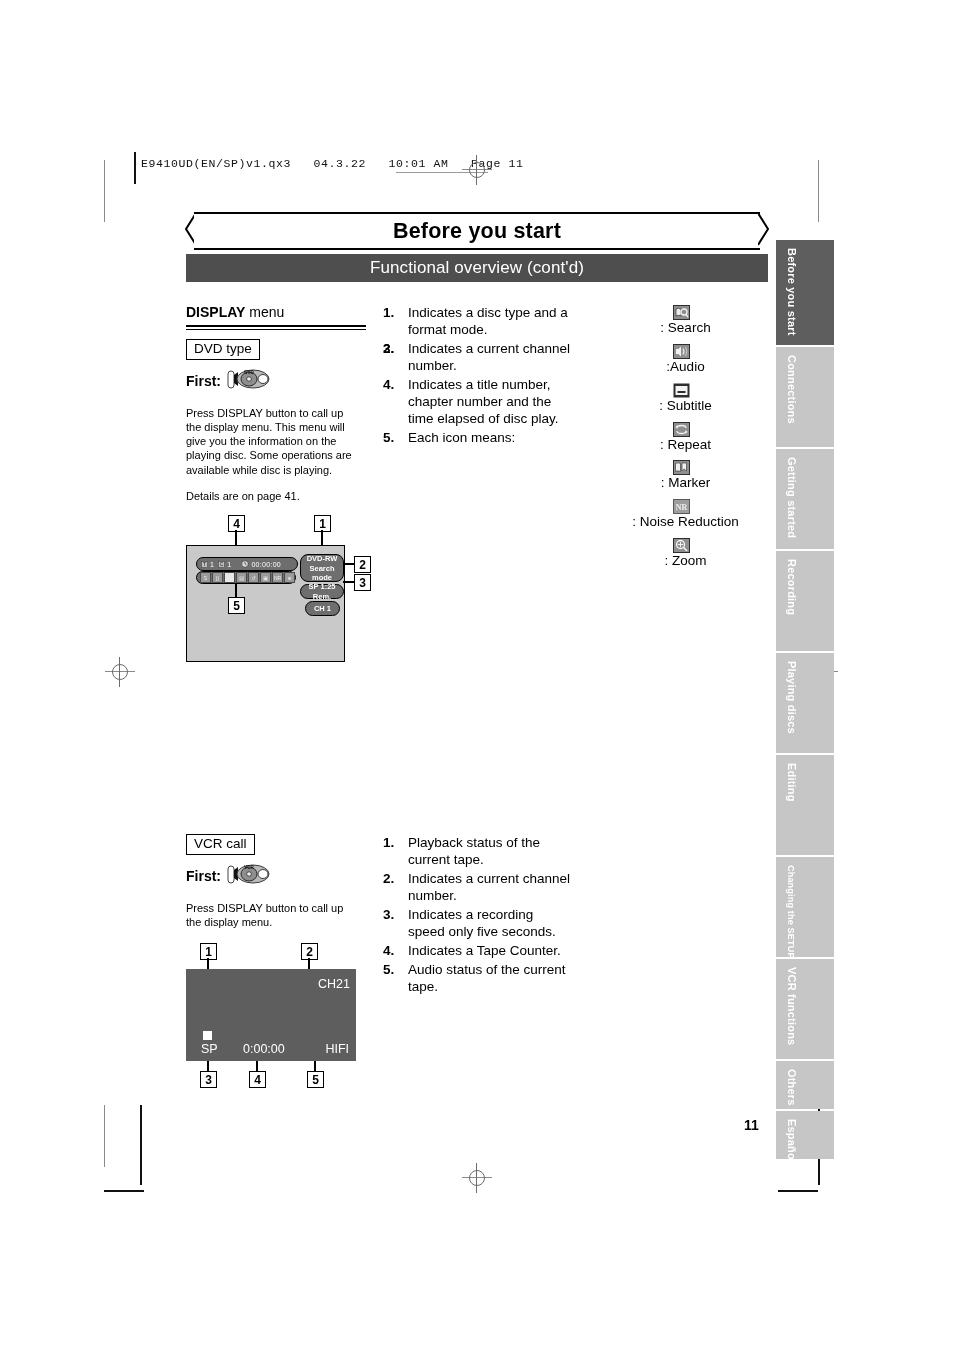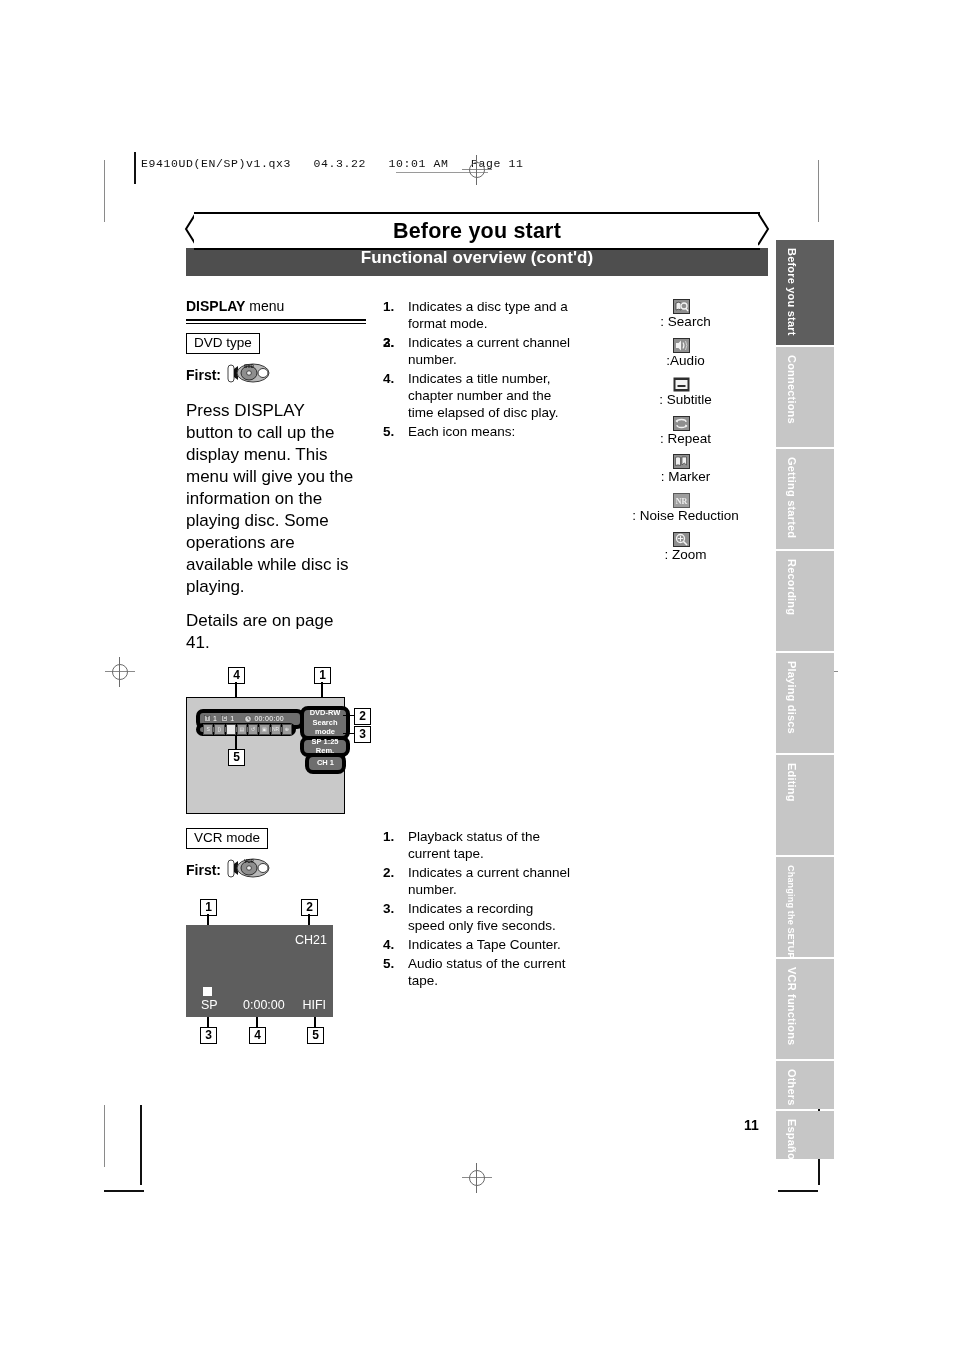--- a/index.html
+++ b/index.html
@@ -66,26 +66,26 @@
     font-size: 21.5px; font-weight: bold; letter-spacing: 0.2px;
   }
   .chapter-banner .cap {
     position: absolute; top: 0; width: 14px; height: 34px;
   }
   .chapter-banner .cap svg { display: block; }
   .chapter-banner .cap-l { left: -4px; }
   .chapter-banner .cap-r { right: -4px; }
 
   .section-bar {
-    margin-top: 2px;
+    margin-top: 8px;
     background: #4e4e4e;
     color: #fff;
     height: 28px;
-    display: flex; align-items: flex-start; justify-content: center;
-    font-size: 17px; font-weight: bold;
+    display: flex; align-items: center; justify-content: center;
+    font-size: 17px; font-weight: normal;
     letter-spacing: 0.1px;
   }
 
   
   .body-cols {
     position: relative;
     margin-top: 22px;
   }
   .col-left  { position: absolute; left: 0px;   top: 0; width: 180px; }
   .col-mid   { position: absolute; left: 197px; top: 0; width: 190px; }
@@ -111,21 +111,21 @@
     font-size: 13.5px;
     line-height: 1.15;
     margin-bottom: 4px;
   }
 
   .first-row { display: flex; align-items: center; gap: 6px; margin: 2px 0 10px 0; }
   .first-label { font-size: 14px; font-weight: bold; }
 
   p.para {
     margin: 0 10px 12px 0;
-    font-size: 17px;
+    font-size: 11px;
     line-height: 1.30;
   }
 
   ol.numlist {
     margin: 0; padding: 0; list-style: none;
   }
   ol.numlist li {
     position: relative;
     padding-left: 25px;
     margin-bottom: 2px;
@@ -168,21 +168,21 @@
     font-weight: bold;
     width: 15px; height: 15px;
     display: flex; align-items: center; justify-content: center;
     line-height: 1;
   }
   .lead { position: absolute; background: #000; }
 
   .osd-bar {
     position: absolute;
     background: #6e6e6e;
-    border: 4px solid #000000;
+    border: 1px solid #000000;
     border-radius: 7px;
     color: #fff;
   }
   .osd-top {
     left: 9px; top: 11px; width: 100px; height: 12px;
     display: flex; align-items: center;
     font-size: 7px; letter-spacing: .3px;
   }
   .osd-top .cell { display: flex; align-items: center; gap: 2px; padding-left: 4px; }
   .osd-icons {
@@ -490,48 +490,49 @@
           </span>
           <span>: Zoom</span>
         </li>
       </ul>
     </div>
   </div>
 
   <div class="body-cols" style="margin-top:100px; height:260px;">
 
     <div class="col-left">
-      <div class="mode-chip">VCR mode</div>
+      <div class="mode-chip">VCR call</div>
 
       <div class="first-row">
         <span class="first-label">First:</span>
         <span>
           <svg width="44" height="26" viewBox="0 0 44 26">
             <rect x="1" y="5" width="6" height="17" rx="3" fill="#fff" stroke="#444" stroke-width="1"></rect>
             <path d="M7 9 L11 6 L11 20 L7 17 Z" fill="#111"></path>
             <ellipse cx="26" cy="13" rx="16" ry="9" fill="#b9b9b9" stroke="#3a3a3a" stroke-width="1"></ellipse>
             <ellipse cx="22" cy="13" rx="8" ry="7" fill="#8e8e8e" stroke="#2d2d2d" stroke-width="1"></ellipse>
             <ellipse cx="22" cy="13" rx="2.4" ry="2.2" fill="#ededed" stroke="#2d2d2d" stroke-width="0.8"></ellipse>
             <text x="22" y="8" font-size="4.5" text-anchor="middle" fill="#111" font-family="Liberation Sans, sans-serif" font-weight="bold">VCR</text>
             <ellipse cx="36" cy="13" rx="5" ry="4.5" fill="#fff" stroke="#3a3a3a" stroke-width="1"></ellipse>
           </svg>
         </span>
       </div>
 
+      <p class="para">Press DISPLAY button to call up the display menu.</p>
 
       
       <div class="screen-block" style="position:relative; height:170px; margin-top:14px;">
 
         <div class="callout" style="left:14px; top:0px;">1</div>
         <div class="lead" style="left:21px; top:15px; width:2px; height:90px;"></div>
 
         <div class="callout" style="left:115px; top:0px;">2</div>
         <div class="lead" style="left:122px; top:15px; width:2px; height:12px;"></div>
 
-        <div class="vcr-screen" style="position:absolute; left:0px; top:26px; width:147px; height:92px;">
+        <div class="vcr-screen" style="position:absolute; left:0px; top:26px; width:170px; height:92px;">
           <div class="vcr-text" style="right:6px; top:8px;">CH21</div>
           <div class="vcr-stop" style="left:17px; top:62px;"></div>
           <div class="vcr-text" style="left:15px; bottom:5px;">SP</div>
           <div class="vcr-text" style="left:57px; bottom:5px;">0:00:00</div>
           <div class="vcr-text" style="right:7px; bottom:5px;">HIFI</div>
         </div>
 
         <div class="lead" style="left:21px; top:118px; width:2px; height:10px;"></div>
         <div class="callout" style="left:14px; top:128px;">3</div>
 

